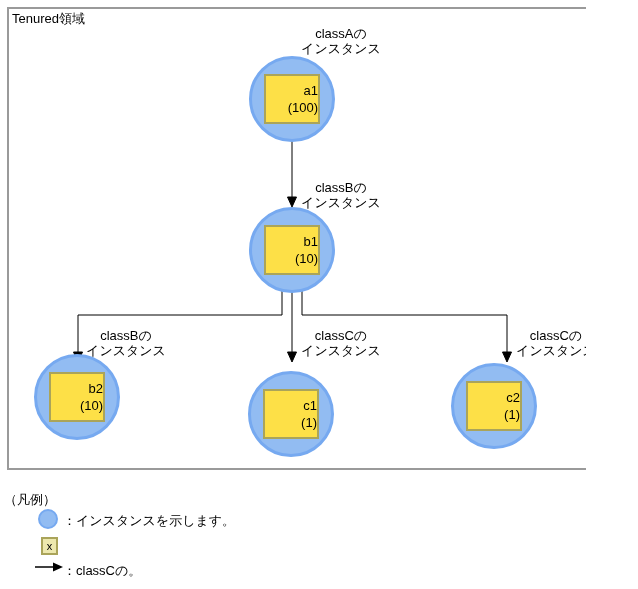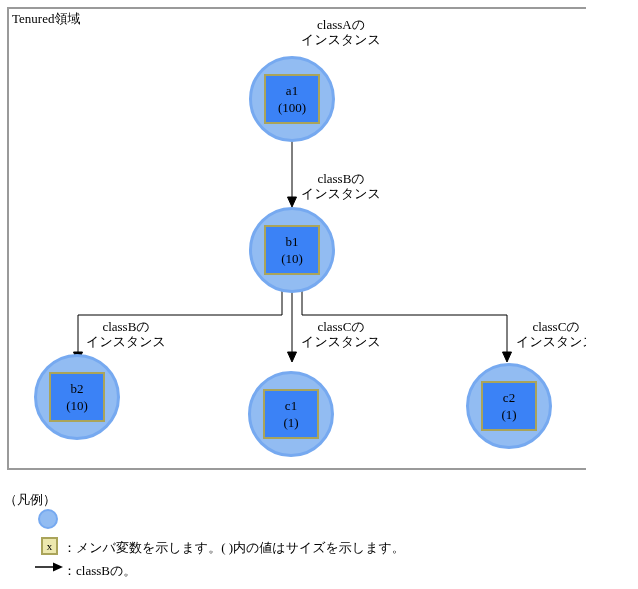--- a/index.html
+++ b/index.html
@@ -1,38 +1,38 @@
 <!DOCTYPE html>
 <html><head>
 <meta charset="utf-8">
 <style>
   html,body{margin:0;padding:0;background:#fff;}
   #stage{
     position:relative;width:586px;height:589px;background:#fff;overflow:hidden;
-    font-family:Liberation Serif, serif;
+    font-family:Liberation Sans, sans-serif;
     font-size:13px;color:#000;
   }
   .region-box{
     position:absolute;left:7px;top:7px;width:604px;height:459px;
     border:2px solid #9a9a9a;background:#fff;box-sizing:content-box;
   }
   .region-label{position:absolute;left:12px;top:10px;font-size:13px;white-space:nowrap;}
   svg.connectors{position:absolute;left:0;top:0;z-index:2;}
   .node-circle{
     position:absolute;width:80px;height:80px;border-radius:50%;
     background:#92bcf2;border:3px solid #76a9f0;z-index:3;
   }
   .member-box{
     position:absolute;left:50%;top:50%;transform:translate(-50%,-50%);
-    width:52px;background:#3b82f6;border:2px solid #aaa45a;
-    text-align:center;line-height:17px;padding:6px 0;z-index:4;
+    width:52px;background:#fde047;border:2px solid #aaa45a;
+    text-align:right;line-height:17px;padding:6px 0;z-index:4;
   }
   .node-type-label{
     position:absolute;width:120px;text-align:center;line-height:15px;
-    white-space:nowrap;z-index:5;
+    white-space:nowrap;z-index:5;margin-top:9px;
   }
   .legend{position:absolute;left:0;top:478px;width:638px;height:111px;}
   .legend-title{position:absolute;left:4px;top:13px;}
   .legend-icon-circle{
     position:absolute;left:38px;top:31px;width:16px;height:16px;border-radius:50%;
     background:#92bcf2;border:2px solid #76a9f0;
   }
   .legend-icon-box{
     position:absolute;left:41px;top:59px;width:13px;height:14px;
     background:#ede8ae;border:2px solid #aaa45a;text-align:center;
@@ -112,35 +112,35 @@
     <div class="member-box">
       <div>c1</div>
       <div>(1)</div>
     </div>
   </div>
 
   <div class="node-type-label" style="left:496px;top:319px;">
     <div>classCの</div>
     <div>インスタンス</div>
   </div>
-  <div class="node-circle" style="left:466px;top:363px;">
+  <div class="node-circle" style="left:451px;top:363px;">
     <div class="member-box">
       <div>c2</div>
       <div>(1)</div>
     </div>
   </div>
 
   <div class="legend">
     <div class="legend-title">（凡例）</div>
 
     <div class="legend-icon-circle"></div>
+    <div class="legend-text-1">：インスタンスを示します。</div>
 
     <div class="legend-icon-box">x</div>
-    <div class="legend-text-2">：メンバ変数を示します。( )内の値はサイズを示します。</div>
 
     <svg class="legend-icon-arrow" width="32" height="12">
       <line x1="2" y1="6" x2="21" y2="6" stroke="#000" stroke-width="1.5"></line>
       <polygon points="20,1.5 20,10.5 30,6" fill="#000"></polygon>
     </svg>
-    <div class="legend-text-3">：classBの。</div>
+    <div class="legend-text-3">：classCの。</div>
   </div>
 
 </div>
 
 </body></html>

